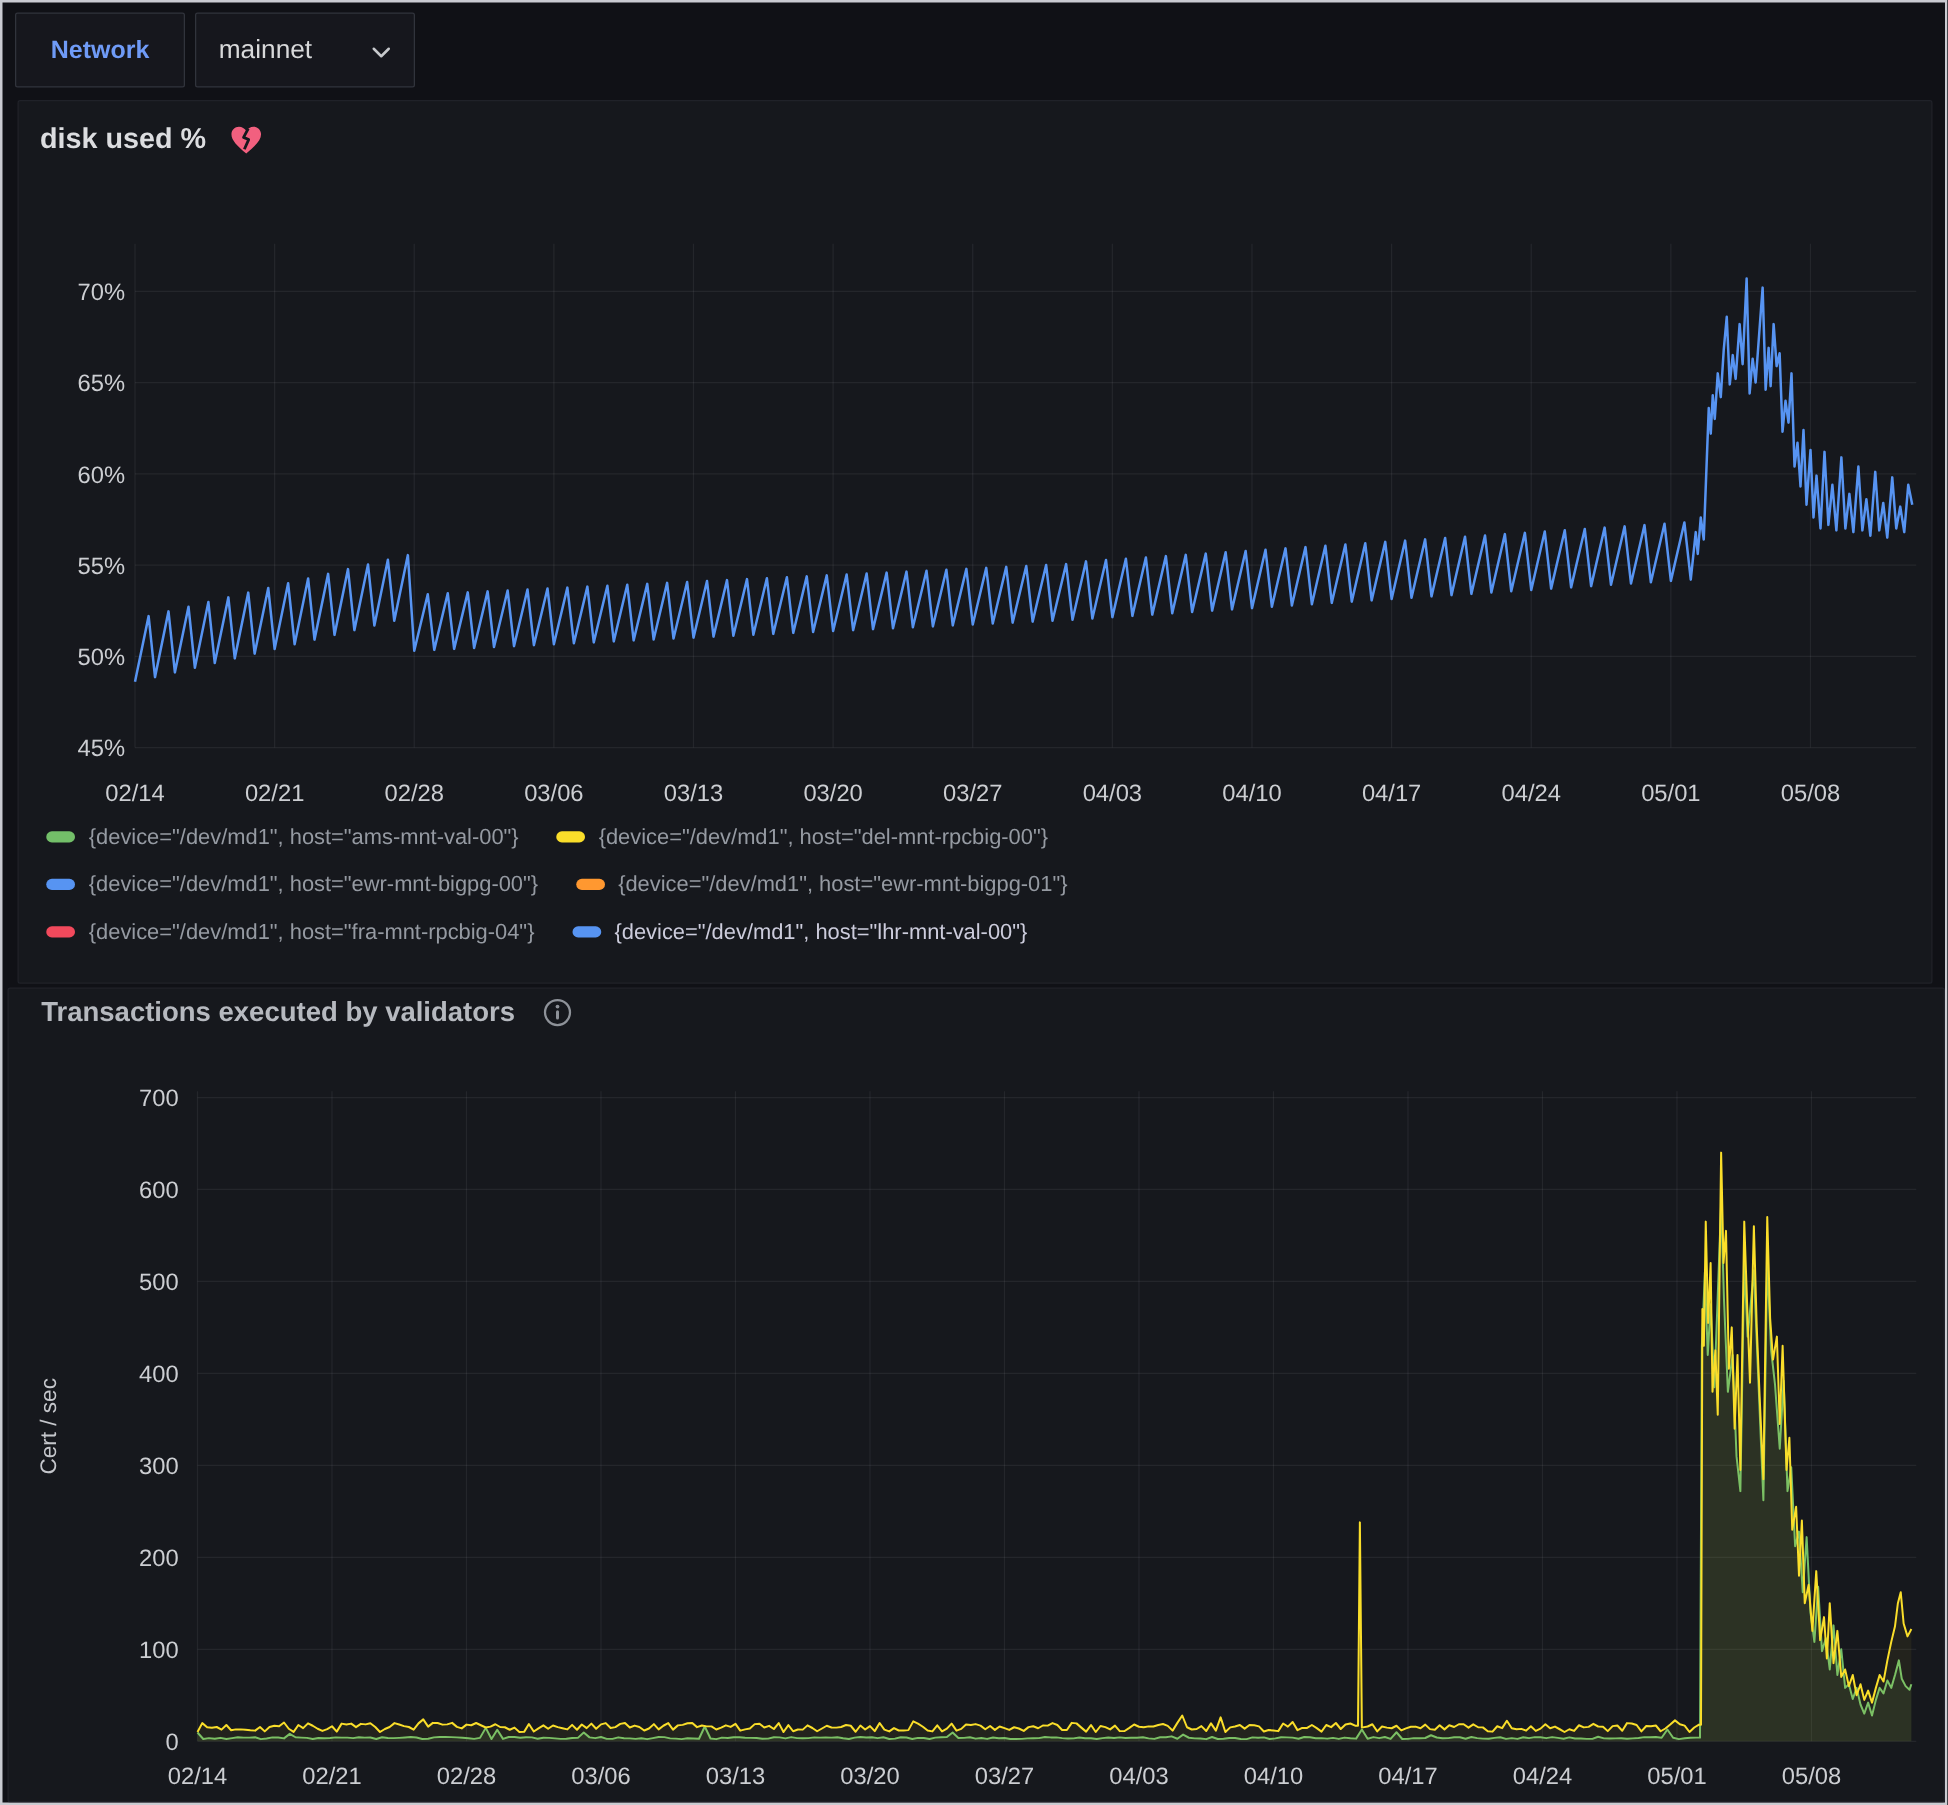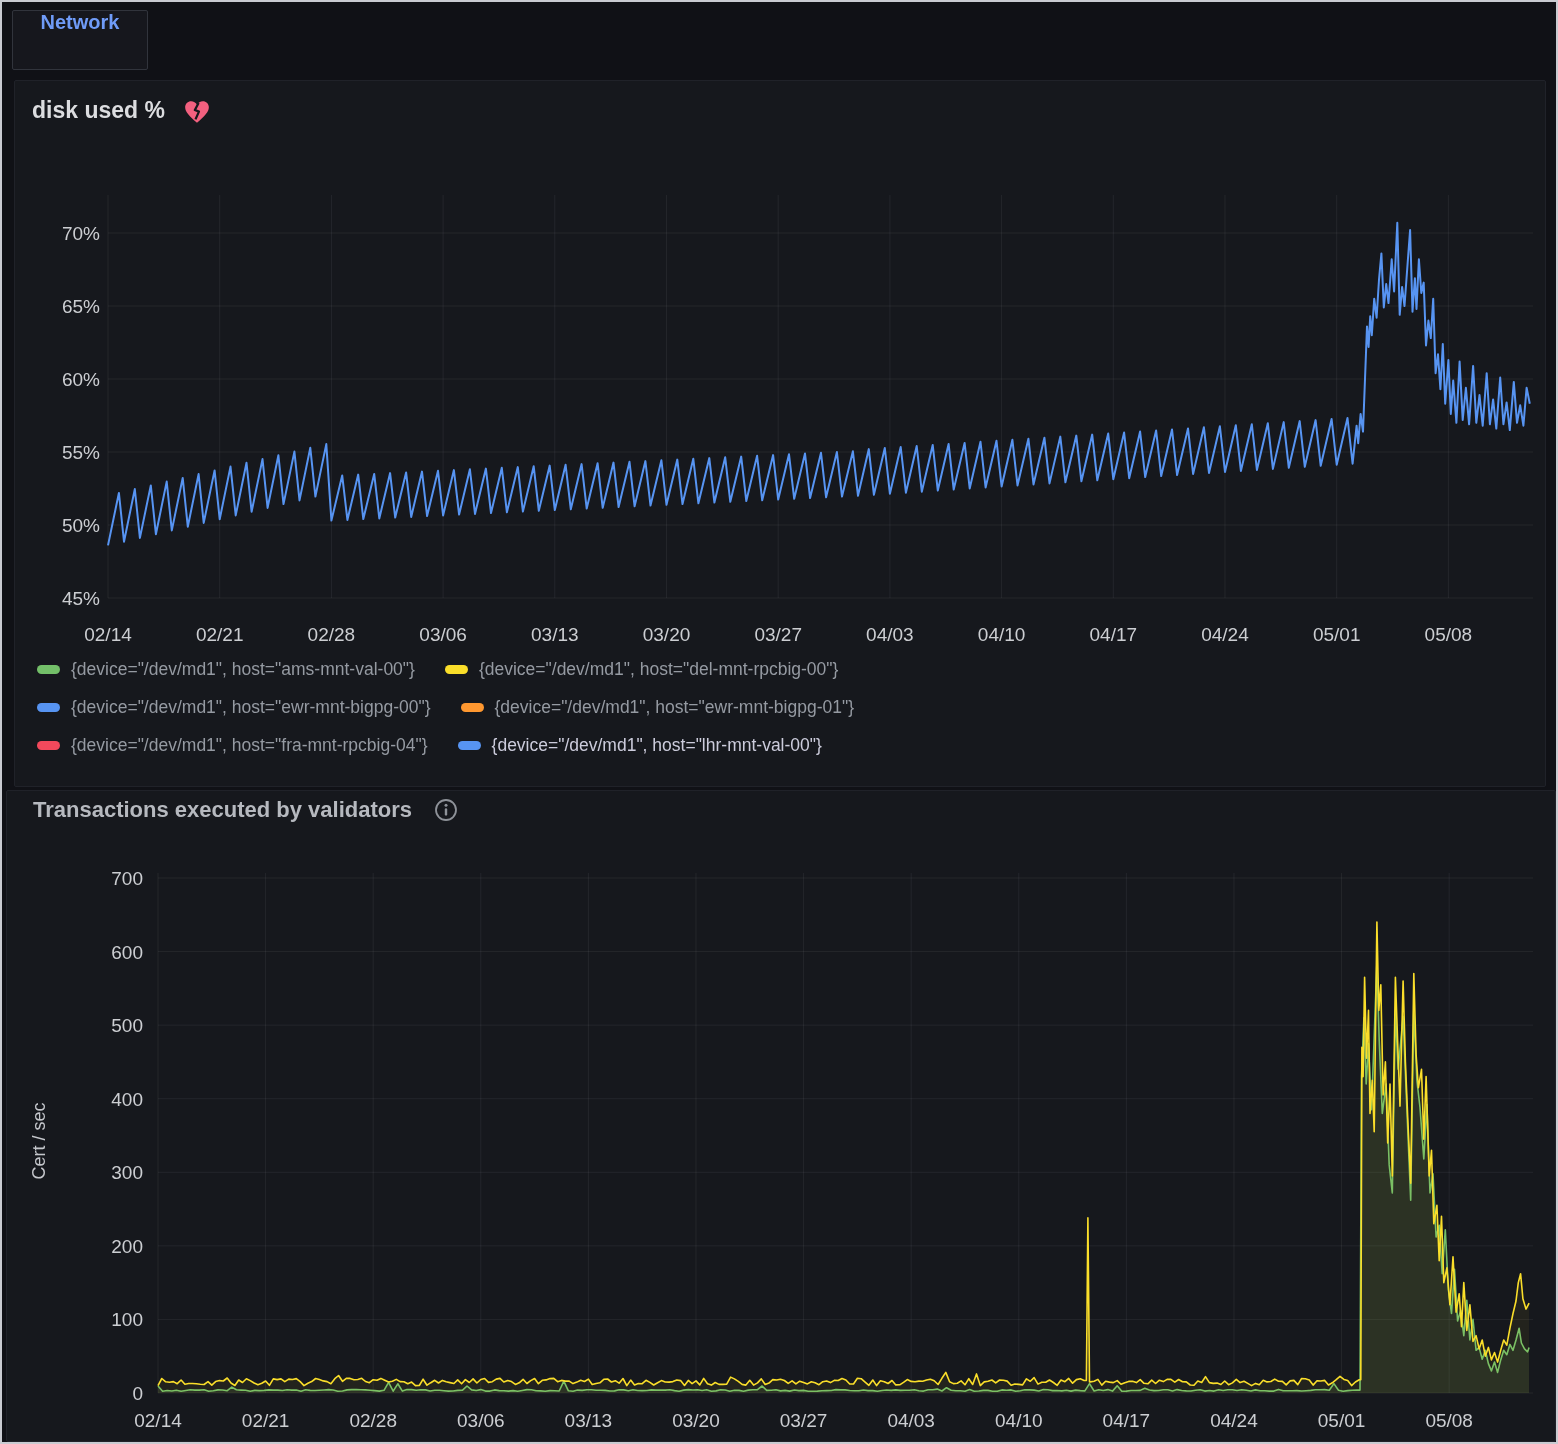--- a/index.html
+++ b/index.html
@@ -5,21 +5,21 @@
   html,body{margin:0;padding:0;background:#2a2b30;}
   *{box-sizing:border-box;}
   #screen{
     position:relative;width:1558px;height:1444px;
     background:#101116;border:2px solid #c9cbd1;overflow:hidden;
     font-family:"Liberation Sans", sans-serif;
   }
   
   .var-box{
     position:absolute;top:8px;height:60px;border:1px solid #31343c;
-    background:#16171d;border-radius:2px;display:flex;
+    background:#16171d;border-radius:2px;display:flex;align-items:center;
   }
   #var-label{left:10px;width:136px;justify-content:center;
     color:#6f9bf7;font-size:20px;font-weight:600;}
   #var-value{left:154px;width:176px;padding:0 18px;justify-content:space-between;
     color:#d8d9da;font-size:21px;font-weight:500;}
   .chev{margin-left:14px;margin-top:4px;}
   
   .panel{position:absolute;background:#16181d;border:1px solid #202229;border-radius:2px;}
   #panel1{left:12px;top:78px;width:1532px;height:707px;}
   #panel2{left:4px;top:788px;width:1550px;height:652px;}
@@ -41,20 +41,26 @@
   .leg-label{color:#959aa2;font-size:17.5px;}
   .leg-label.emph{color:#ccccdc;}
 </style>
 </head>
 <body>
 
 <div id="screen">
 
   <div class="var-box" id="var-label">
     <span>Network</span>
+  </div>
+  <div class="var-box" id="var-value">
+    <span>mainnet</span>
+    <svg class="chev" width="16" height="10" viewBox="0 0 16 10">
+      <polyline points="2,2 8,8 14,2" fill="none" stroke="#c7c9cc" stroke-width="2" stroke-linecap="round" stroke-linejoin="round"></polyline>
+    </svg>
   </div>
 
   <div class="panel" id="panel1">
     <div class="p-title">
       <span>disk used %</span>
       <svg width="28" height="26" viewBox="0 0 26 24">
         <path d="M13 23 C6 17 2 13 2 8.6 C2 5.4 4.5 3 7.6 3 C9.8 3 11.9 4.2 13 6.1 C14.1 4.2 16.2 3 18.4 3 C21.5 3 24 5.4 24 8.6 C24 13 20 17 13 23 Z" fill="#f2607f"></path>
         <polyline points="14.5,4.5 11,11 14.8,12.6 11.6,19.8" fill="none" stroke="#16181d" stroke-width="2.1" stroke-linejoin="round"></polyline>
       </svg>
     </div>

